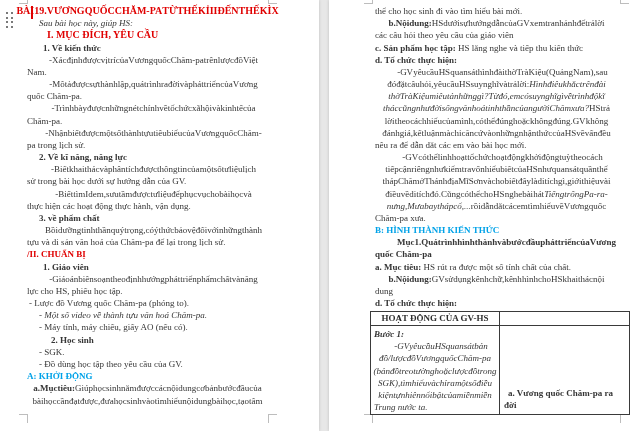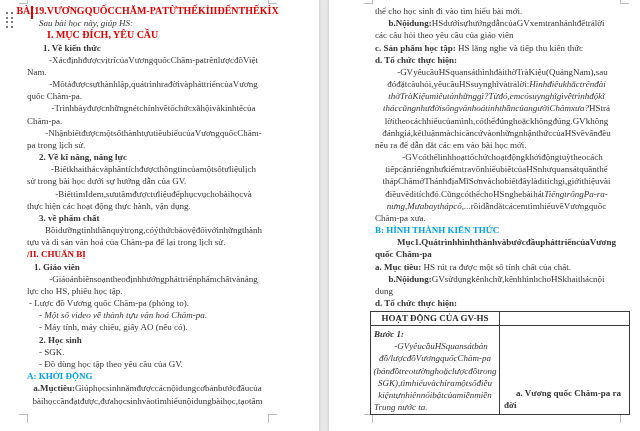--- a/index.html
+++ b/index.html
@@ -222,42 +222,42 @@
         <span>thức</span>
         <span>bảo</span>
         <span>vệ</span>
         <span>đối</span>
         <span>với</span>
         <span>những</span>
         <span>thành</span>
       </div>
       <div class="line"><span>tựu và di sản văn hoá của Chăm-pa để lại trong lịch sử.</span></div>
       <div class="line"><span class="b red">/II. CHUẨN BỊ</span></div>
-      <div class="line" style="margin-left: 7px;"><span class="b">1.  Giáo viên</span></div>
+      <div class="line" style="margin-left: 16px;"><span class="b">1.  Giáo viên</span></div>
       <div class="line fill" style="margin-left: 12px;">
         <span>-</span>
         <span>Giáo</span>
         <span>án</span>
         <span>biên</span>
         <span>soạn</span>
         <span>theo</span>
         <span>định</span>
         <span>hướng</span>
         <span>phát</span>
         <span>triển</span>
         <span>phẩm</span>
         <span>chất</span>
         <span>và</span>
         <span>năng</span>
       </div>
       <div class="line"><span>lực cho HS, phiếu học tập.</span></div>
       <div class="line" style="margin-left: 2px;"><span>- Lược đồ Vương quốc Chăm-pa (phóng to).</span></div>
       <div class="line" style="margin-left: 12px; font-style: italic;"><span>- Một số video về thành tựu văn hoá Chăm-pa.</span></div>
       <div class="line" style="margin-left: 12px;"><span>- Máy tính, máy chiếu, giấy AO (nếu có).</span></div>
-      <div class="line" style="margin-left: 12px;"><span class="b">2.  Học sinh</span></div>
+      <div class="line" style="margin-left: 24px;"><span class="b">2.  Học sinh</span></div>
       <div class="line" style="margin-left: 12px;"><span>- SGK.</span></div>
       <div class="line" style="margin-left: 12px;"><span>- Đồ dùng học tập theo yêu cầu của GV.</span></div>
       <div class="line"><span class="b blue">A: KHỞI ĐỘNG</span></div>
       <div class="line fill">
         <span class="b">a.</span>
         <span class="b">Mục</span>
         <span class="b">tiêu:</span>
         <span>Giúp</span>
         <span>học</span>
         <span>sinh</span>
@@ -612,18 +612,18 @@
             <span>nhiên</span>
             <span>nổi</span>
             <span>bật</span>
             <span>của</span>
             <span>miền</span>
             <span>miền</span>
           </div>
           <div class="line"><span>Trung nước ta.</span></div>
         </div>
       <div class="col-b" id="cell-right">
-          <div class="line" style="margin-left: 12px;"><span class="b">a. Vương quốc Chăm-pa ra</span></div>
+          <div class="line" style="margin-left: 4px;"><span class="b">a. Vương quốc Chăm-pa ra</span></div>
           <div class="line"><span class="b">đời</span></div>
         </div>
     </div>
   </div>
 </div>
 
 </body></html>

